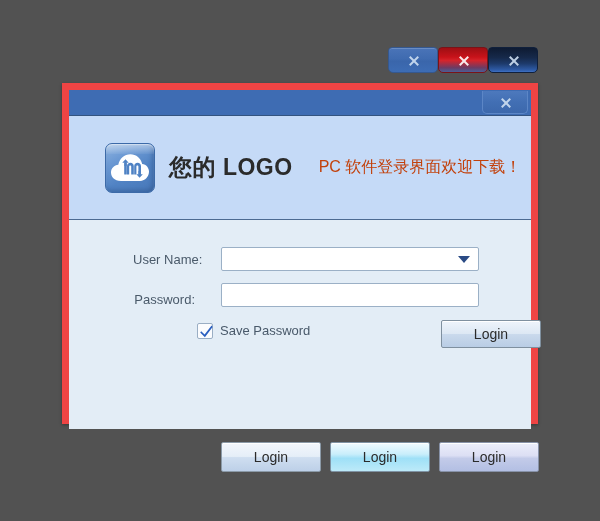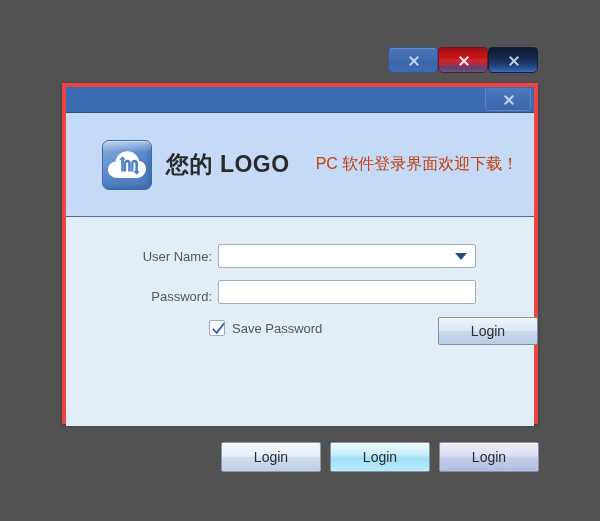--- a/index.html
+++ b/index.html
@@ -70,21 +70,21 @@
   .x-glyph.bright::before, .x-glyph.bright::after { background: #ffffff; }
 
   
   .dialog {
     position: absolute;
     left: 62px;
     top: 83px;
     width: 476px;
     height: 341px;
     box-sizing: border-box;
-    border: 4px solid #ef4444;
+    border: 7px solid #ef4444;
     background: #e3edf6;
     box-shadow: 0 1px 3px rgba(0,0,0,0.35);
   }
   .titlebar {
     height: 26px;
     background: #3e6cb3;
     border-bottom: 1px solid #33537f;
     position: relative;
     box-sizing: border-box;
   }
@@ -160,21 +160,21 @@
     display: flex;
     align-items: center;
   }
   .row-username { left: 64px; top: 27px; }
   .row-password { left: 64px; top: 63px; align-items: flex-end; }
   .field-label {
     width: 88px;
     text-align: right;
     font-size: 13px;
     color: #4a5a6a;
-    padding-right: 6px;
+    padding-right: 26px;
     box-sizing: border-box;
     white-space: nowrap;
   }
   .text-input {
     width: 258px;
     height: 24px;
     box-sizing: border-box;
     background: #ffffff;
     border: 1px solid #9bb0c6;
     border-radius: 2px;
@@ -201,23 +201,22 @@
     left: 64px;
     top: 103px;
     width: 348px;
     height: 26px;
   }
   .checkbox-wrap {
     position: absolute;
     left: 64px;
     top: 0;
     display: flex;
-    align-items: center;
+    align-items: flex-start;
     cursor: default;
-    margin-left: 15px;
   }
   .checkbox {
     width: 16px;
     height: 16px;
     box-sizing: border-box;
     background: #fbfcfe;
     border: 1px solid #9aaec4;
     border-radius: 2px;
     position: relative;
     flex: 0 0 auto;

